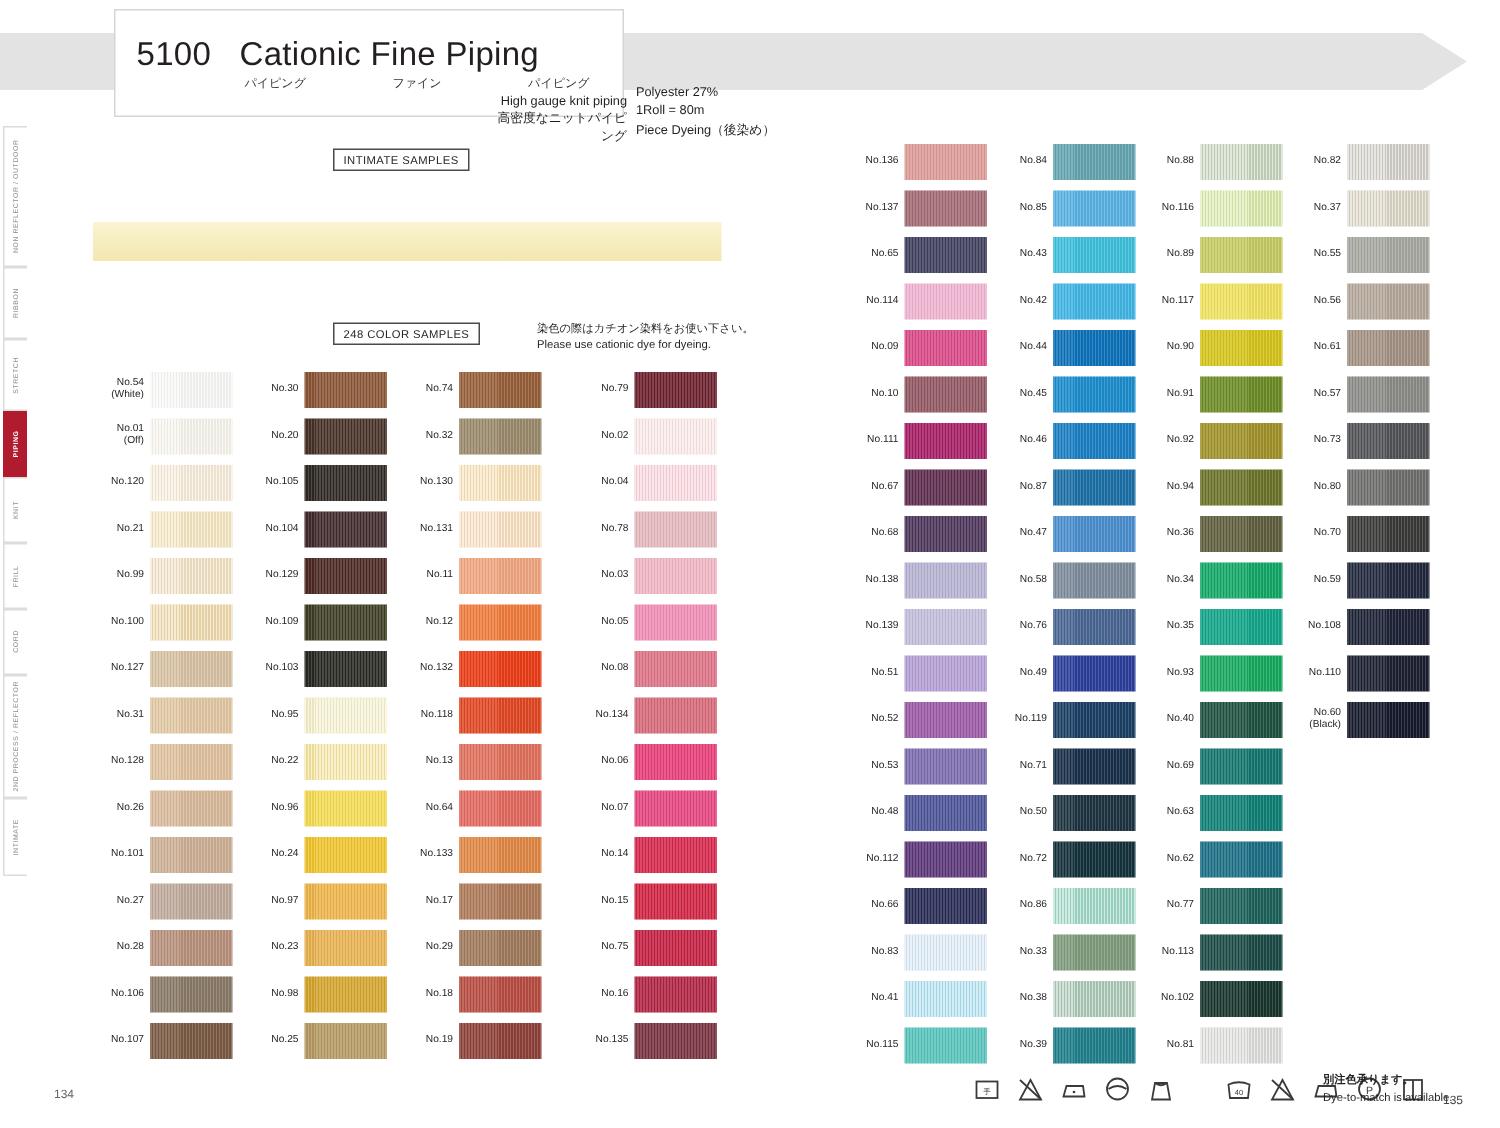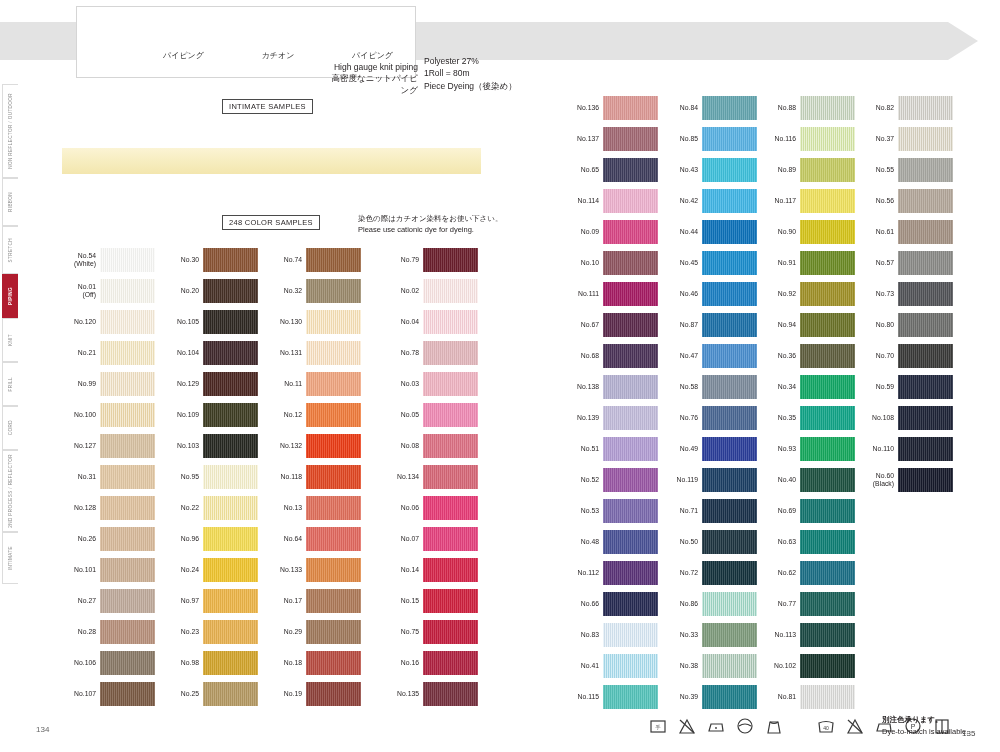--- a/index.html
+++ b/index.html
@@ -51,23 +51,27 @@
   #dye-match{position:absolute;left:882px;top:714px;font-size:7.5px;line-height:1.55;}
   #pg-left{position:absolute;left:36px;top:725px;font-size:8px;color:#666;}
   #pg-right{position:absolute;left:962px;top:729px;font-size:8px;color:#444;}
 </style>
 </head>
 <body>
 
 <div id="banner"></div>
 
 <div id="title-card">
+  <div id="title-main">
+    <span id="title-code">5100</span>
+    &nbsp;&nbsp;<span>Cationic Fine Piping</span>
+  </div>
   <div id="title-kana">
     <span>パイピング</span>
-    <span>カチオン</span>
+    <span>ファイン</span>
     <span>パイピング</span>
   </div>
 </div>
 
 <div id="desc-en">
   <div>High gauge knit piping</div>
   <div>高密度なニットパイピング</div>
 </div>
 
 <div id="spec">

